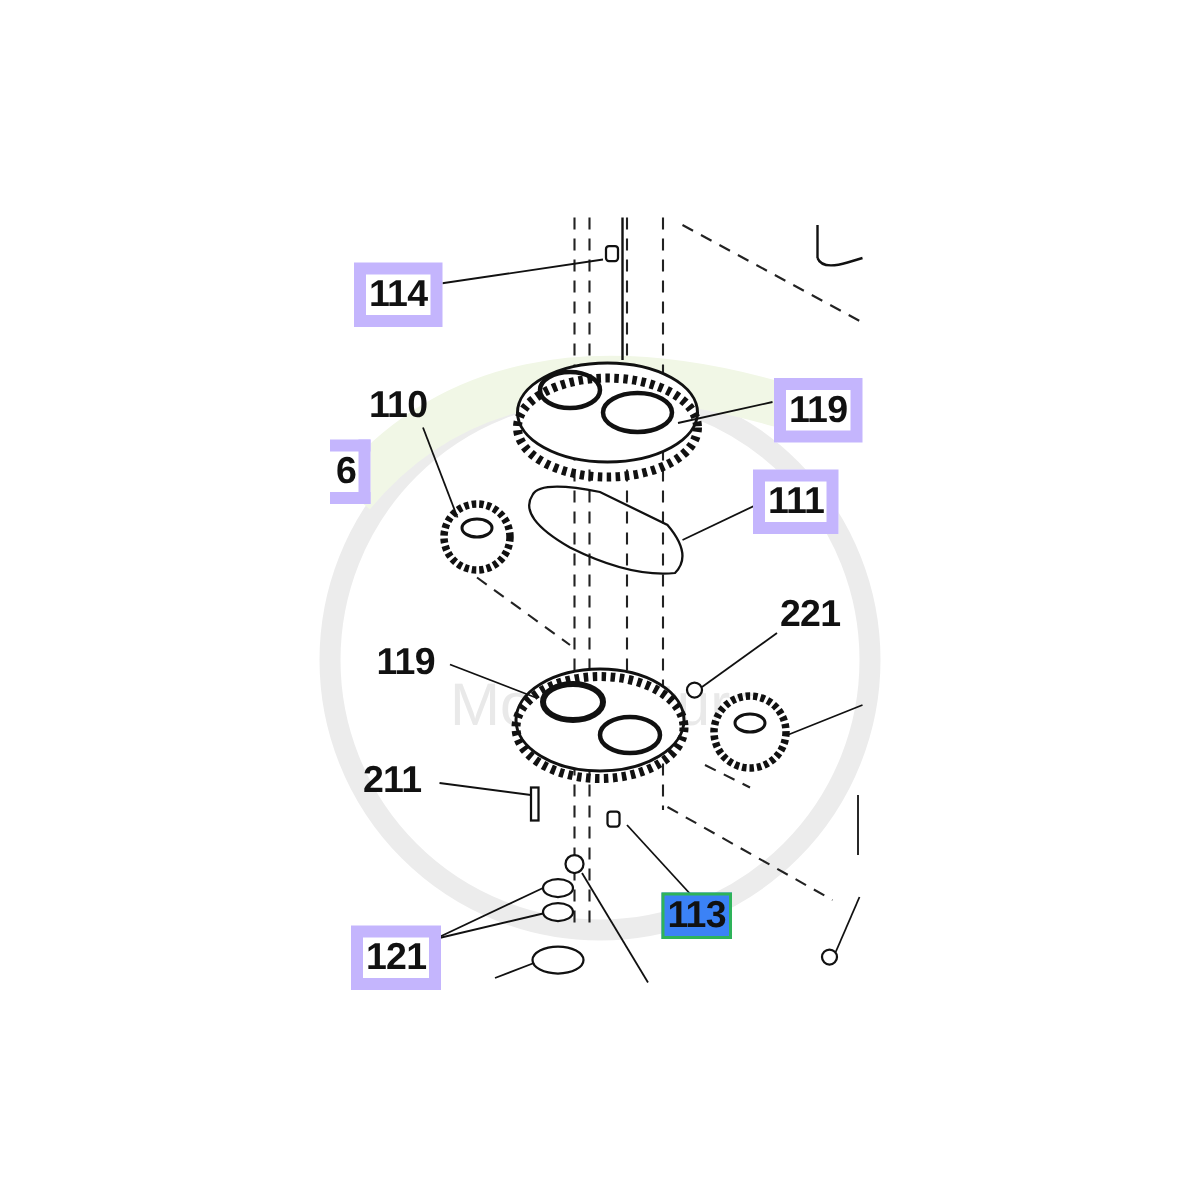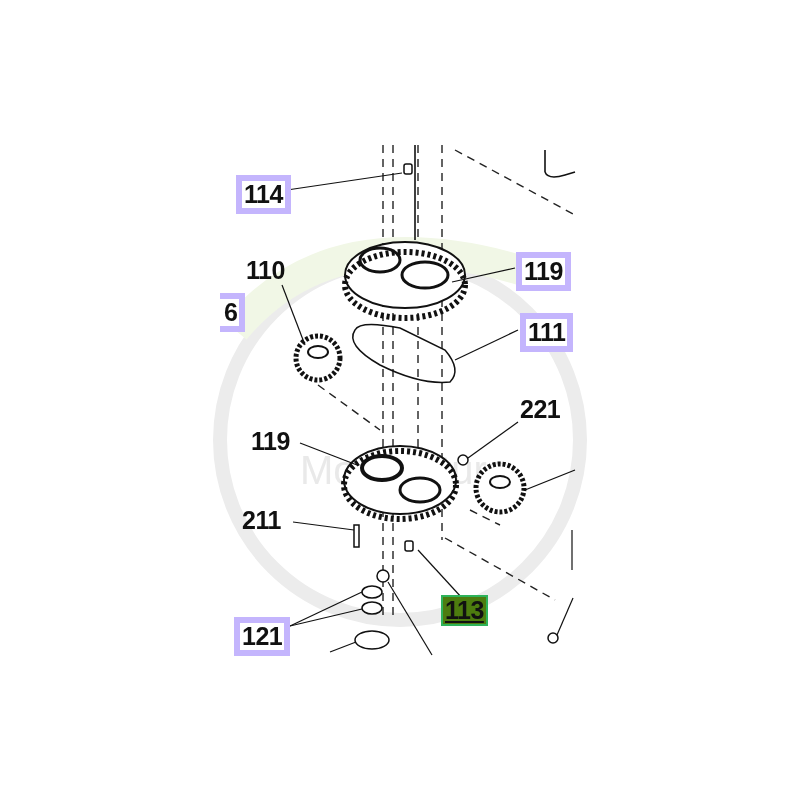--- a/index.html
+++ b/index.html
@@ -1,20 +1,20 @@
 <!DOCTYPE html>
 <html><head>
 <meta charset="utf-8">
 <style>
   html,body{margin:0;padding:0;background:#fff;}
   body{width:800px;height:800px;position:relative;overflow:hidden;font-family:"Liberation Sans",sans-serif;}
   .stage{position:absolute;left:0;top:0;width:800px;height:800px;}
   .label{position:absolute;font-weight:bold;font-size:25px;color:#111;line-height:1;letter-spacing:-0.5px;}
-  .boxed{border:6px solid #c4b5fd;padding:1px 2px;background:#fff;}
-  .highlight{background:#4d7c0f;border:2px solid #2eb35a;text-decoration:underline;}
+  .boxed{border:8px solid #c4b5fd;padding:1px 2px;background:#fff;}
+  .highlight{background:#3b82f6;border:2px solid #2eb35a;}
   svg{position:absolute;left:0;top:0;}
   .wm-text{position:absolute;color:#e4e4e4;font-family:"Liberation Sans",sans-serif;}
 </style>
 </head>
 <body>
 
 <div class="stage">
 
   <div class="wm-text" style="left:300px;top:448px;font-size:40px;color:#e9e9e9;">Motoculture</div>
 
@@ -93,20 +93,20 @@
       <line x1="573" y1="598" x2="557" y2="635"></line>
       <line x1="572" y1="530" x2="572" y2="570"></line>
       <line x1="330" y1="652" x2="356" y2="642"></line>
     </g>
   </svg>
 
   <div class="label boxed" style="left:236px;top:175px;">114</div>
   <div class="label" style="left:246px;top:258px;text-align:center;">110</div>
   <div class="label boxed" style="left:220px;top:293px;border-left:none;padding-left:4px;">6</div>
   <div class="label boxed" style="left:516px;top:252px;">119</div>
-  <div class="label boxed" style="left:520px;top:313px;">111</div>
+  <div class="label boxed" style="left:502px;top:313px;">111</div>
   <div class="label" style="left:520px;top:397px;">221</div>
   <div class="label" style="left:251px;top:429px;">119</div>
   <div class="label" style="left:242px;top:508px;">211</div>
   <div class="label boxed highlight" style="left:441px;top:595px;">113</div>
   <div class="label boxed" style="left:234px;top:617px;">121</div>
 
 </div>
 
 </body></html>

